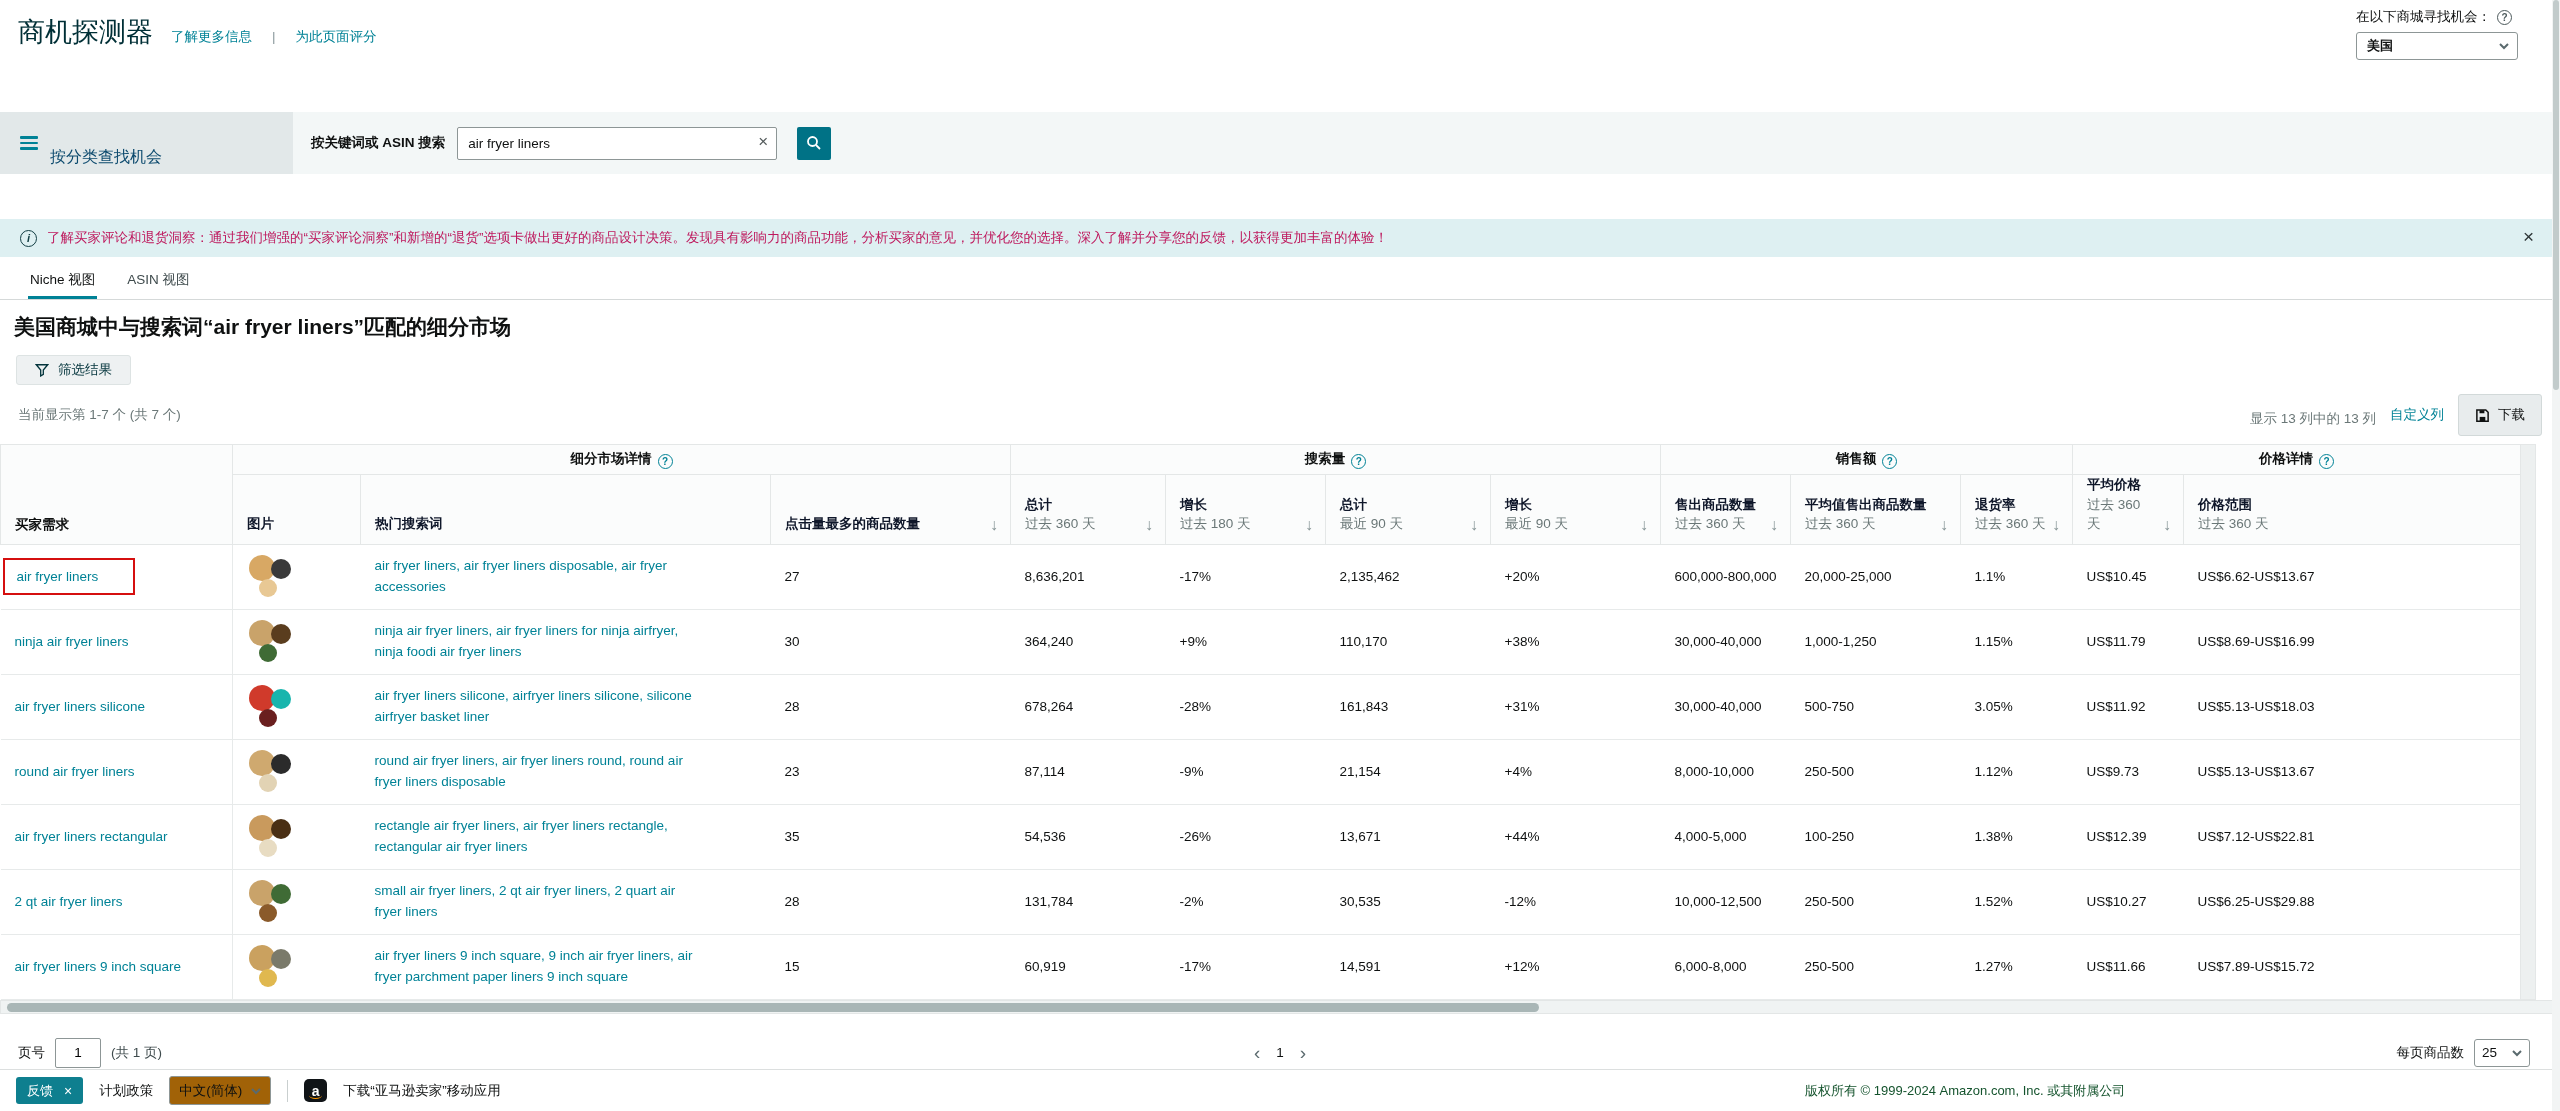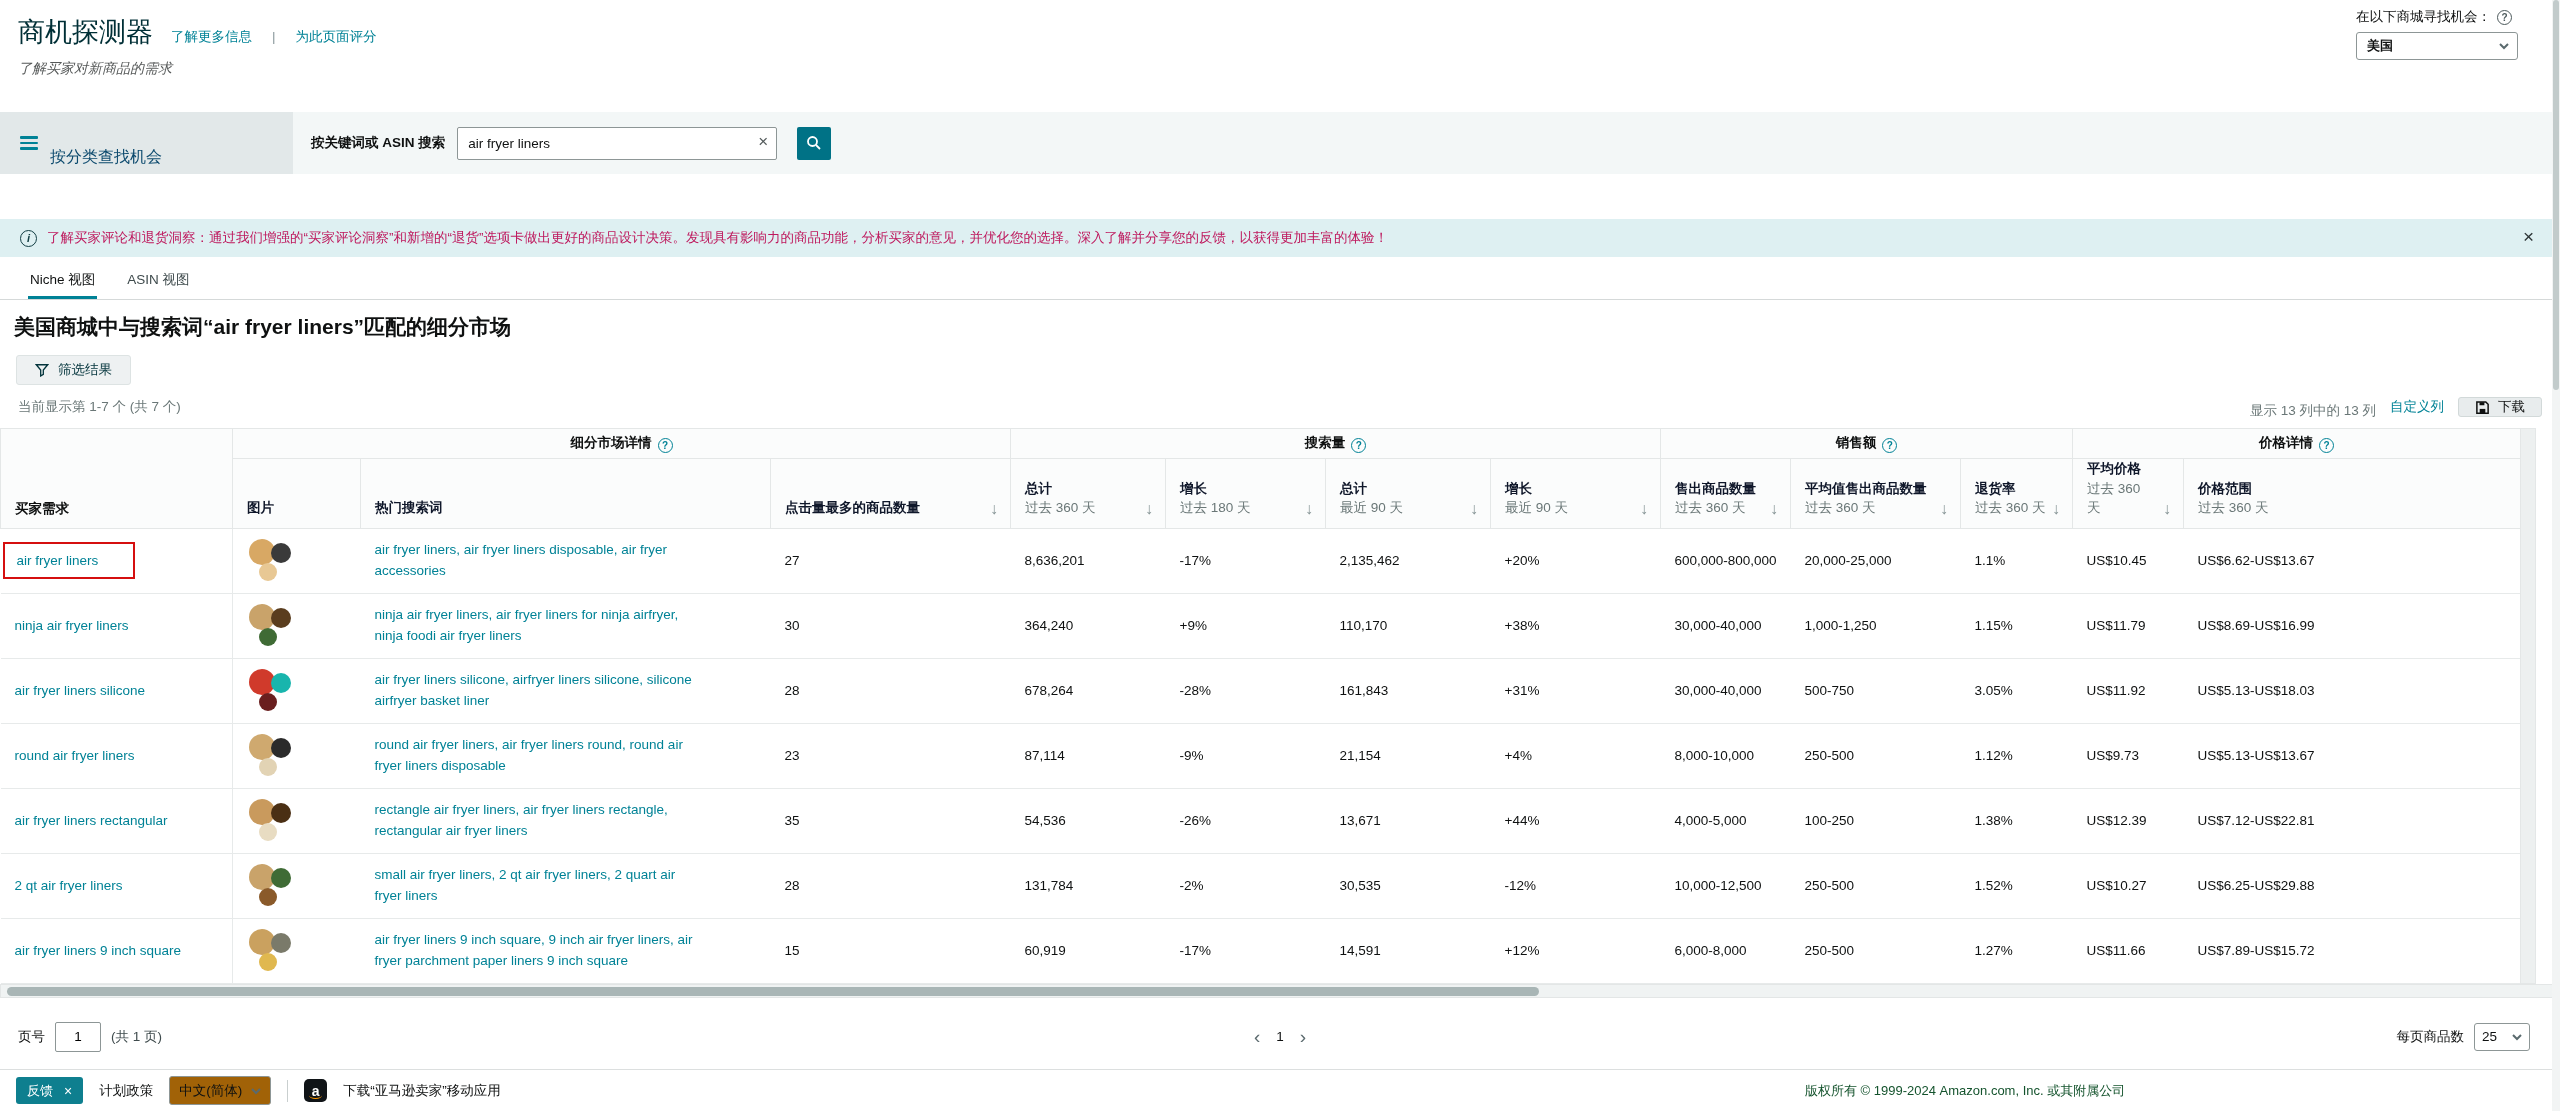--- a/index.html
+++ b/index.html
@@ -50,21 +50,21 @@
   .tab.active { color: #0f1111; border-bottom: 3px solid #008296; }
 
   
   .page-heading { margin: 13px 0 0 14px; font-size: 21px; font-weight: 700; color: #0f1111; }
   .filter-btn { margin: 14px 0 0 16px; height: 30px; padding: 0 18px; background: #eef1f2; border: 1px solid #dde3e3; border-radius: 3px; display: inline-flex; align-items: center; gap: 9px; color: #03343c; font-size: 13.5px; cursor: pointer; }
   .meta-row { margin: 9px 18px 8px; display: flex; justify-content: space-between; align-items: center; }
   .showing-text { color: #6a7777; }
   .meta-right { display: flex; align-items: center; gap: 14px; }
   .columns-info { color: #6a7777; margin-top: 8px; }
   .customize-link { color: #008296; cursor: pointer; }
-  .download-btn { height: 20px; padding: 0 16px; background: #e8eced; border: 1px solid #d2d9d9; border-radius: 3px; display: inline-flex; align-items: center; gap: 8px; font-size: 13.5px; color: #0f1111; cursor: pointer; }
+  .download-btn { height: 42px; padding: 0 16px; background: #e8eced; border: 1px solid #d2d9d9; border-radius: 3px; display: inline-flex; align-items: center; gap: 8px; font-size: 13.5px; color: #0f1111; cursor: pointer; }
 
   
   .table-zone { position: relative; width: 2560px; }
   table { width: 2520px; border-collapse: collapse; table-layout: fixed; }
   thead th { border: 1px solid #e4e7e7; background: #fbfcfc; font-size: 13.5px; }
   .group-th { height: 30px; text-align: center; font-weight: 700; color: #0f1111; }
   .q-circle { display: inline-flex; width: 15px; height: 15px; border: 1.5px solid #008296; border-radius: 50%; color: #008296; font-size: 10px; align-items: center; justify-content: center; font-weight: 700; margin-left: 6px; vertical-align: -2px; cursor: pointer; }
   .col-th { height: 65px; vertical-align: bottom; text-align: left; padding: 0 26px 10px 14px; position: relative; }
   .first-th { vertical-align: bottom; text-align: left; padding: 0 0 10px 14px; font-weight: 700; }
   .col-title { font-weight: 700; color: #0f172a; line-height: 1.45; }
@@ -116,21 +116,20 @@
 
 
 
 <div class="topbar">
   <div class="title-row">
     <span class="app-title">商机探测器</span>
     <a class="hdr-link">了解更多信息</a>
     <span class="hdr-sep">|</span>
     <a class="hdr-link">为此页面评分</a>
   </div>
-  <div class="subtitle">了解买家对新商品的需求</div>
 
   <div class="marketplace">
     <div class="marketplace-label">
       <span>在以下商城寻找机会：</span>
       <span class="q-dark">?</span>
     </div>
     <div class="select-box">
       <span>美国</span>
       <svg class="chev" viewBox="0 0 10 10">
           <polyline points="1,3 5,7 9,3"></polyline>

